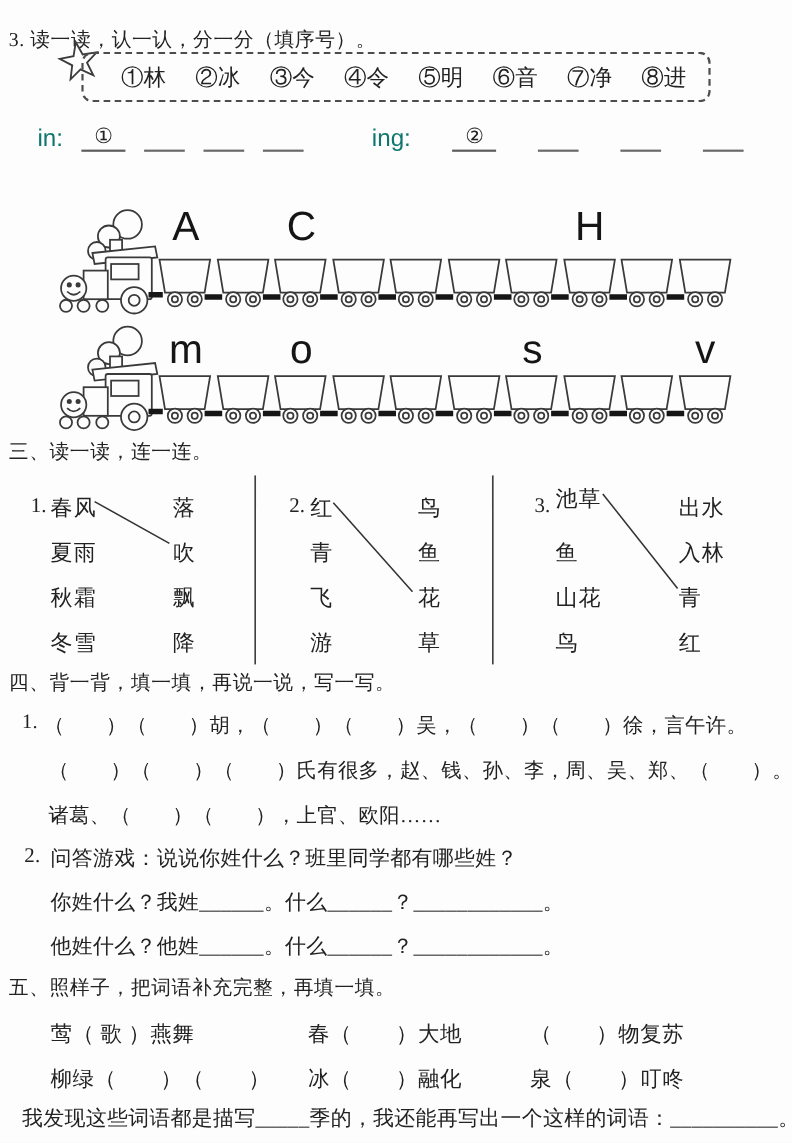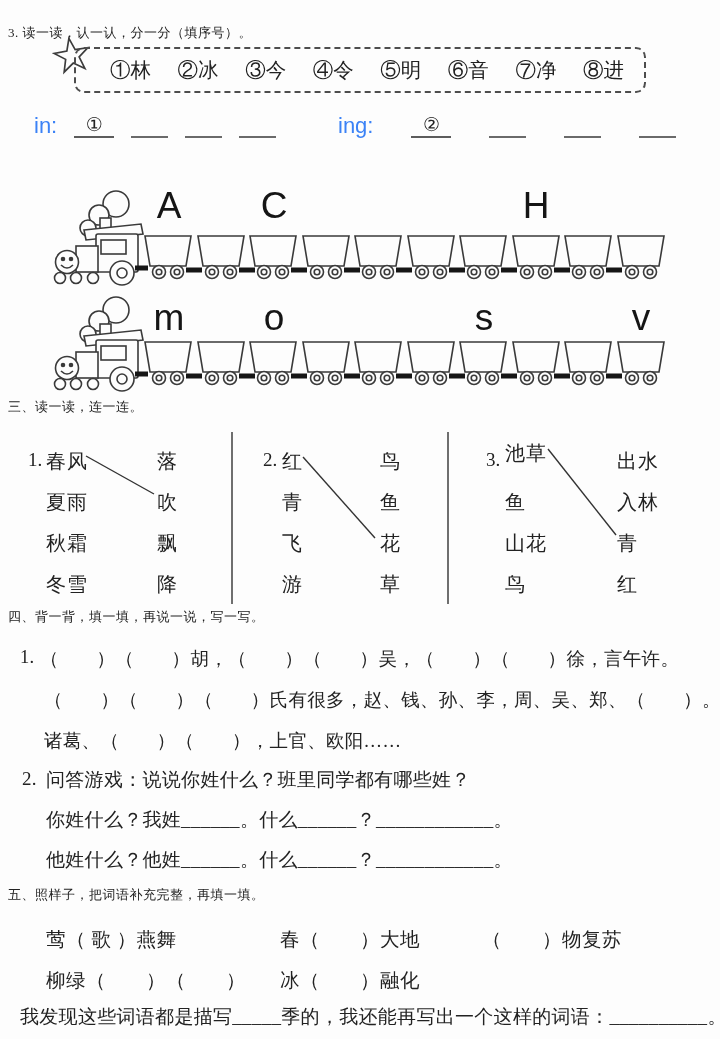--- a/index.html
+++ b/index.html
@@ -2,29 +2,29 @@
 <html><head>
 <meta charset="utf-8">
 <style>
   html,body{margin:0;padding:0;background:#e8e8e8;}
   .page{
     position:relative;width:720px;height:1039px;margin:0 auto;
     background:#fdfdfd;color:#222;overflow:hidden;
     font-family:"Liberation Serif","DejaVu Serif",serif;
   }
   .abs{position:absolute;white-space:nowrap;}
-  .h{font-size:13px;letter-spacing:.5px;}
+  .h{font-size:18px;letter-spacing:.5px;}
   .charbox{
     position:absolute;left:74px;top:47px;width:572px;height:46px;
     border:2px dashed #4d4d4d;border-radius:10px;
     display:flex;align-items:center;justify-content:space-between;
     padding:0 20px 0 34px;box-sizing:border-box;font-size:20.5px;
   }
   .pyrow{position:absolute;display:flex;align-items:flex-end;gap:17px;height:27px;}
-  .pylabel{font-family:"Liberation Sans","DejaVu Sans",sans-serif;font-size:22px;color:#3b82f6;line-height:24px;}
+  .pylabel{font-family:"Liberation Sans","DejaVu Sans",sans-serif;font-size:22px;color:#0f766e;line-height:24px;}
   .ans{display:inline-block;width:40px;text-align:center;font-size:19px;line-height:23px;border-bottom:2px solid #5c5c5c;}
   .blank{display:inline-block;width:37px;height:23px;border-bottom:2px solid #6a6a6a;}
   .trainwrap{position:absolute;left:0;width:720px;height:104px;}
   .trainwrap svg{position:absolute;left:0;top:4px;}
   .tl{
     position:absolute;top:2px;width:44px;text-align:center;
     font-family:"Liberation Sans","DejaVu Sans",sans-serif;
     font-size:37px;line-height:40px;color:#151515;
   }
   .matchwrap{position:absolute;left:0;top:432px;width:720px;height:178px;}
@@ -197,15 +197,16 @@
   <div class="abs para2" style="left:46px;top:767px;">问答游戏：说说你姓什么？班里同学都有哪些姓？</div>
   <div class="abs para2" style="left:46px;top:847px;">他姓什么？他姓______。什么______？____________。</div>
   <div class="abs para2" style="left:46px;top:807px;">你姓什么？我姓______。什么______？____________。</div>
 
   <div class="abs h" style="left:8px;top:886px;">五、照样子，把词语补充完整，再填一填。</div>
   <span class="cell" style="left:46px;top:926px;">莺（ 歌 ）燕舞</span>
   <span class="cell" style="left:280px;top:926px;">春（　　）大地</span>
   <span class="cell" style="left:482px;top:926px;">（　　）物复苏</span>
   <span class="cell" style="left:46px;top:967px;">柳绿（　　）（　　）</span>
   <span class="cell" style="left:280px;top:967px;">冰（　　）融化</span>
+  <span class="cell" style="left:482px;top:967px;">泉（　　）叮咚</span>
   <div class="abs para2" style="left:20px;top:1004px;">我发现这些词语都是描写_____季的，我还能再写出一个这样的词语：__________。</div>
 
 </div>
 
 </body></html>

